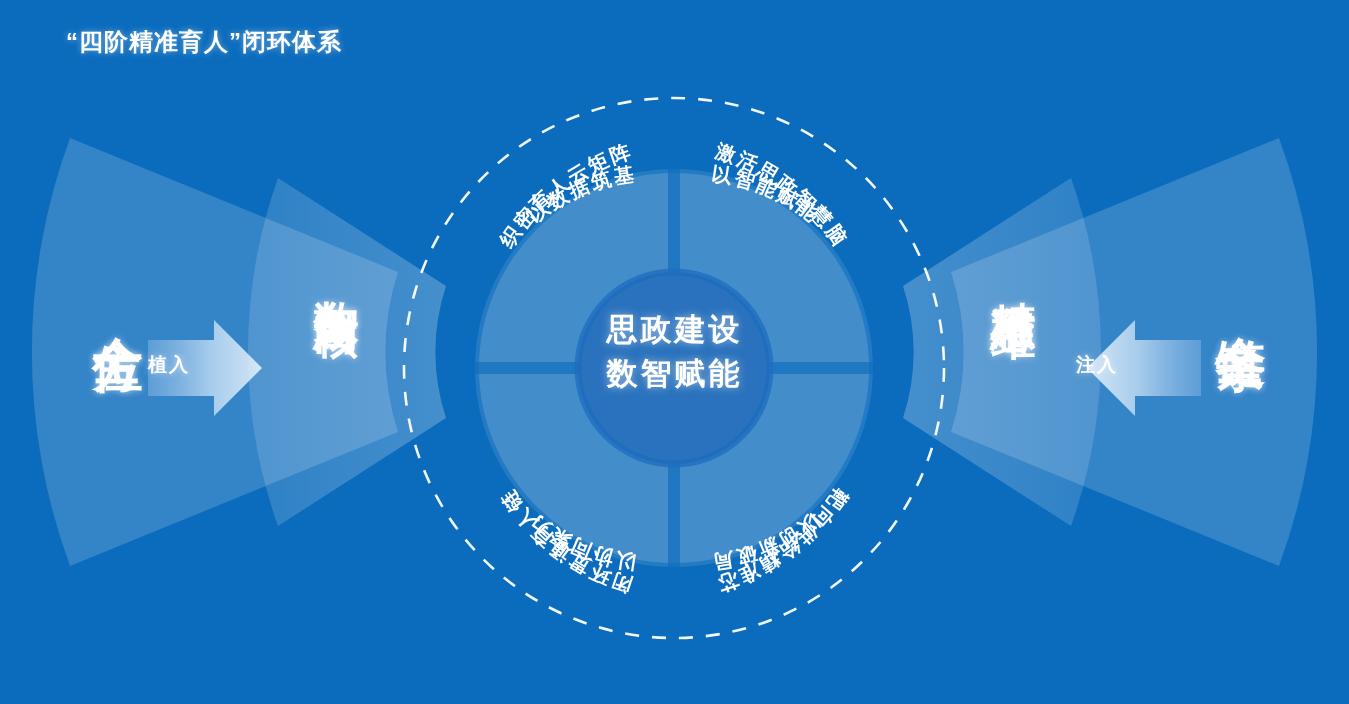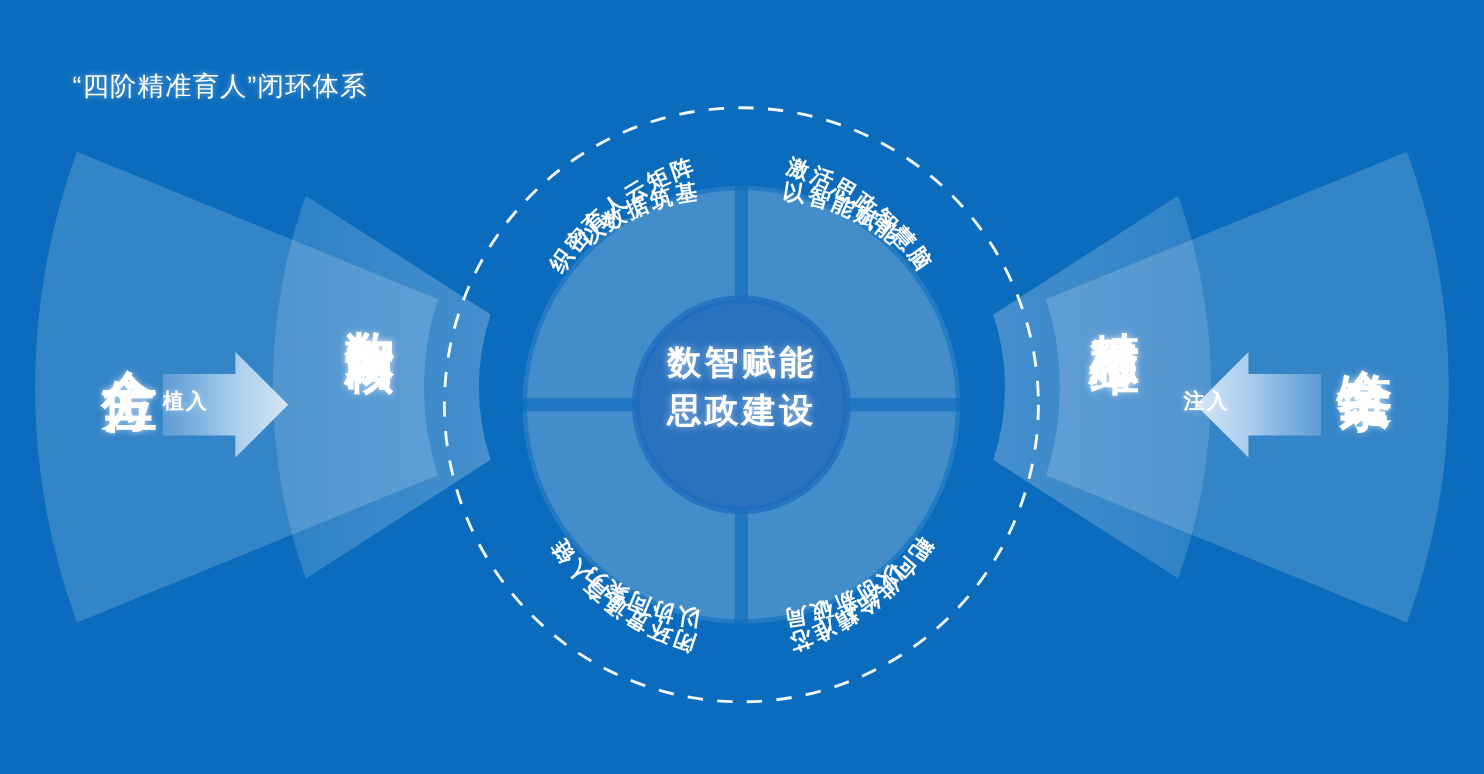--- a/index.html
+++ b/index.html
@@ -18,26 +18,25 @@
     position:absolute; left:0; top:0;
     width:1349px; height:704px;
   }
   #fg-svg { pointer-events:none; }
 
   
   .title {
     position:absolute;
     left:66px; top:26px;
     font-size:24px;
-    font-weight:normal;
+    font-weight:bold;
     color:#ffffff;
     letter-spacing:1px;
     white-space:nowrap;
     text-shadow:0 0 6px rgba(255,255,255,.45);
-    margin-top:36px;
   }
 
   
   .vlabel {
     position:absolute;
     writing-mode:vertical-rl;
     text-orientation:upright;
     font-weight:bold;
     color:#ffffff;
     letter-spacing:4px;
@@ -225,17 +224,17 @@
 
   <div id="label-outer-left" class="vlabel outer">全方位</div>
   <div id="label-inner-left" class="vlabel inner">数智内核</div>
   <div id="label-inner-right" class="vlabel inner">精准思维</div>
   <div id="label-outer-right" class="vlabel outer">全链条</div>
 
   <div id="arrow-word-left" class="arrow-word">植入</div>
   <div id="arrow-word-right" class="arrow-word">注入</div>
 
   <div id="core-text">
+    <div class="line">思政建设</div>
     <div class="line">数智赋能</div>
-    <div class="line">思政建设</div>
   </div>
 
 </div>
 
 </body></html>

